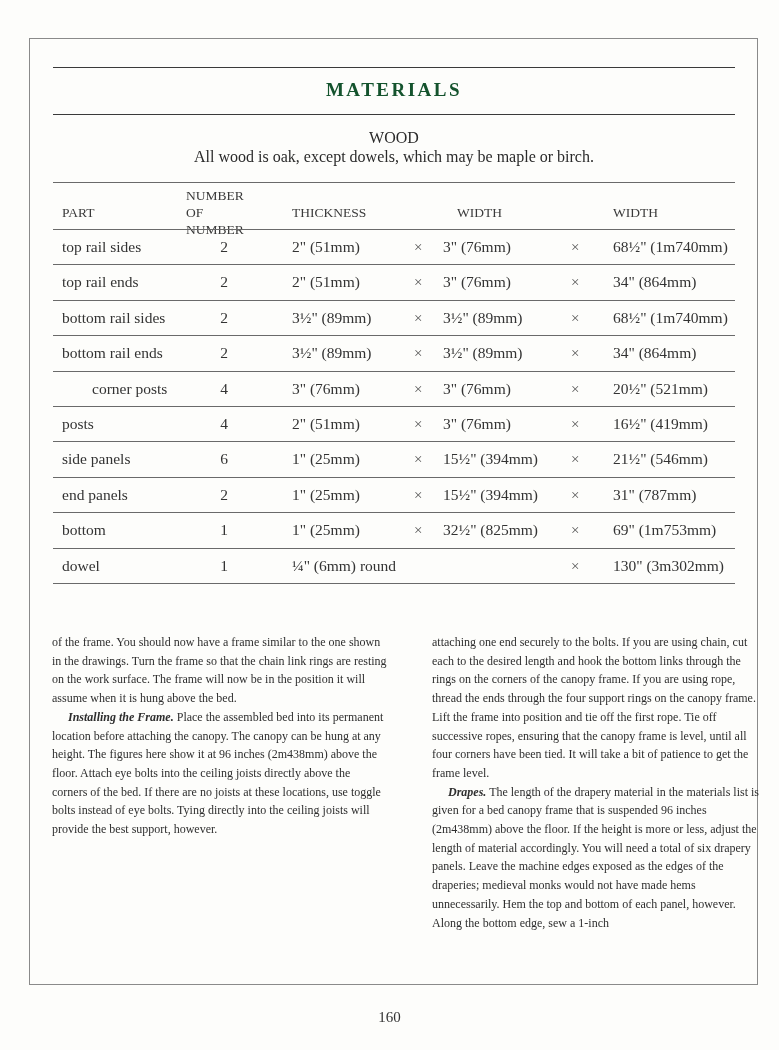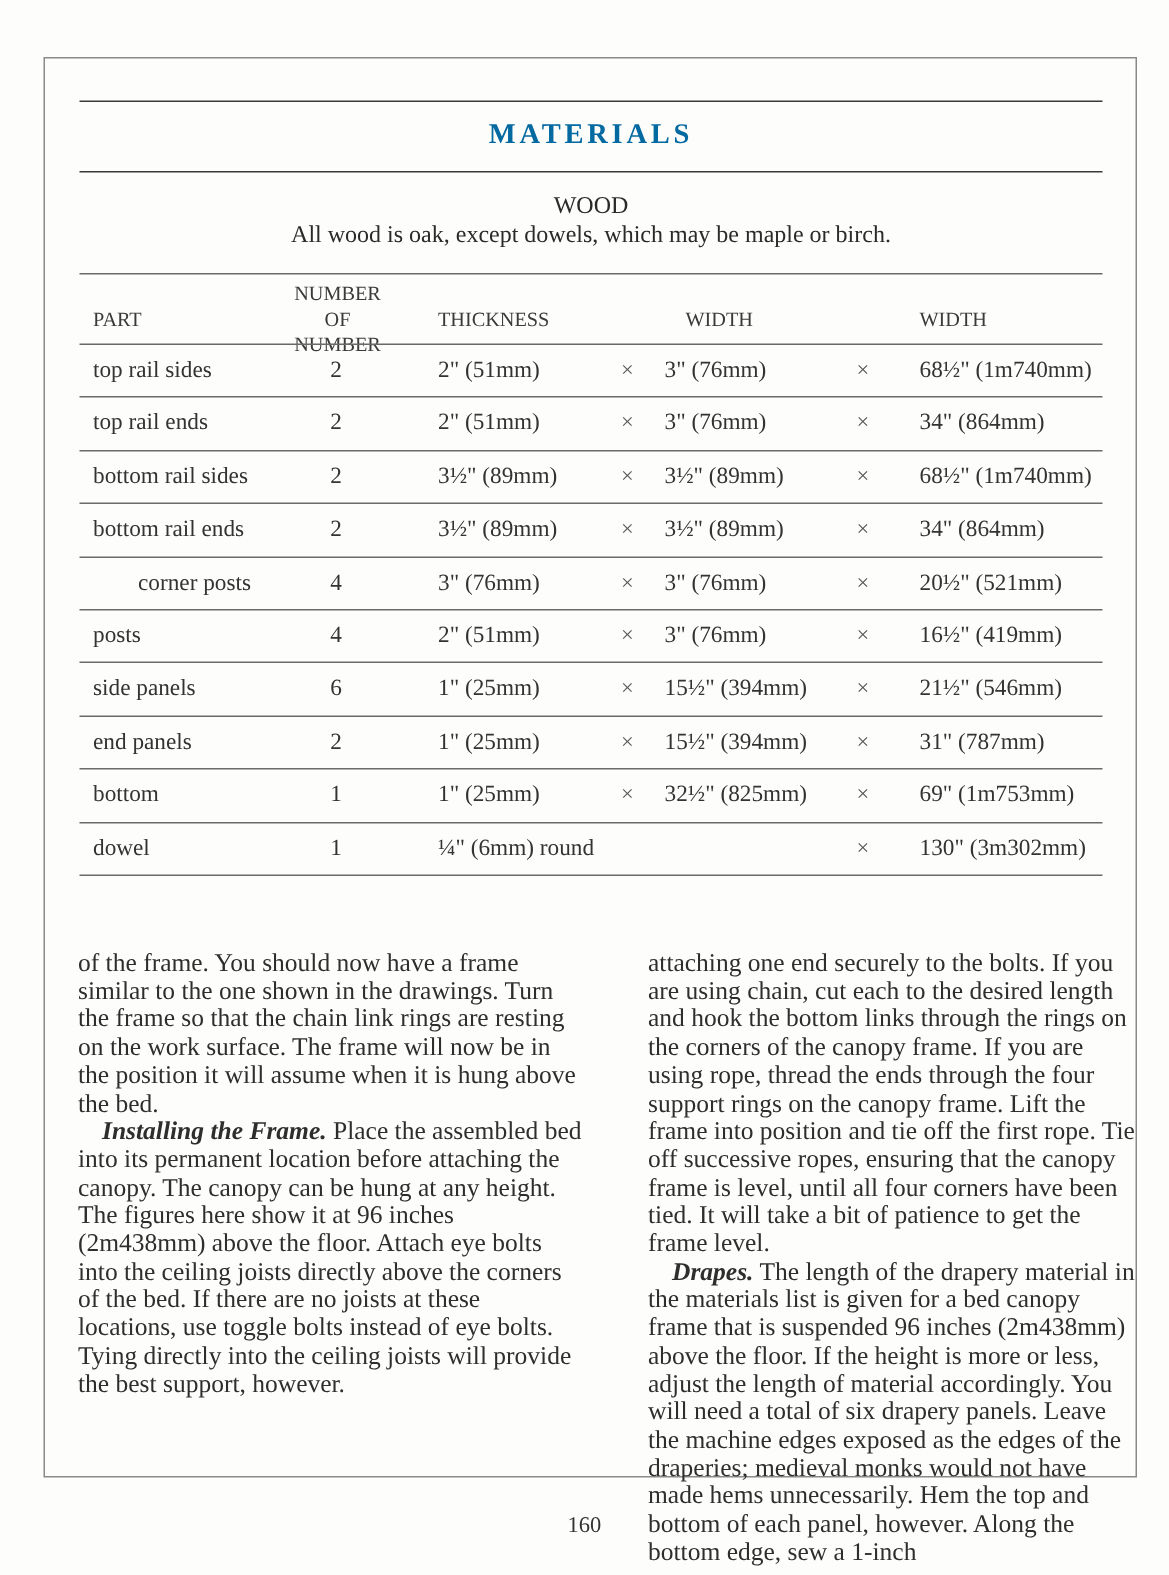--- a/index.html
+++ b/index.html
@@ -25,42 +25,42 @@
     border-top: 1.5px solid #3a3a3a;
   }
   .rule.thin { border-top: 1px solid #6a6a6a; }
   .title {
     position: absolute;
     left: 53px; width: 682px; top: 79px;
     text-align: center;
     font-size: 19px;
     letter-spacing: 2.5px;
     font-weight: bold;
-    color: #0369a1;
+    color: #14532d;
   }
   .wood-head {
     position: absolute; left: 53px; width: 682px; top: 129px;
     text-align: center; font-size: 16px; color: #2a2a2a;
   }
   .wood-sub {
     position: absolute; left: 53px; width: 682px; top: 148px;
     text-align: center; font-size: 16px; color: #2a2a2a;
   }
   .hdr {
     position: absolute; font-size: 13.5px; color: #3a3a3a;
     line-height: 17px;
   }
   .cell {
     position: absolute; font-size: 15.5px; color: #333;
     white-space: nowrap; line-height: 18px;
   }
   .times { color: #555; font-size: 15px; }
   .body-col {
     position: absolute; top: 633px;
-    font-size: 17px;
+    font-size: 12px;
     line-height: 18.7px;
     color: #2e2e2e;
   }
   .body-col p { margin: 0; text-align: left; }
   .body-col p.ind { text-indent: 16px; }
   .runin { font-style: italic; font-weight: bold; }
   .page-num {
     position: absolute; left: 0; width: 779px; top: 1009px;
     text-align: center; font-size: 15px; color: #333;
   }
@@ -74,21 +74,21 @@
 <div class="title">MATERIALS</div>
 <div class="rule" style="top:114px;"></div>
 
 <div class="wood-head">WOOD</div>
 <div class="wood-sub">All wood is oak, except dowels, which may be maple or birch.</div>
 
 <div class="rule thin" style="top:182px;"></div>
 
 <div>
   <div class="hdr" style="left:62px; top:204px;">PART</div>
-  <div class="hdr" style="left:186px; top:187px; width:78px; text-align:center;">
+  <div class="hdr" style="left:186px; top:187px; width:78px; text-align:left;">
     <div>NUMBER</div>
     <div>OF NUMBER</div>
   </div>
   <div class="hdr" style="left:292px; top:204px;">THICKNESS</div>
   <div class="hdr" style="left:457px; top:204px;">WIDTH</div>
   <div class="hdr" style="left:613px; top:204px;">WIDTH</div>
 
   <div class="rule thin" style="top:229px;"></div>
 
   <div id="table-rows">

